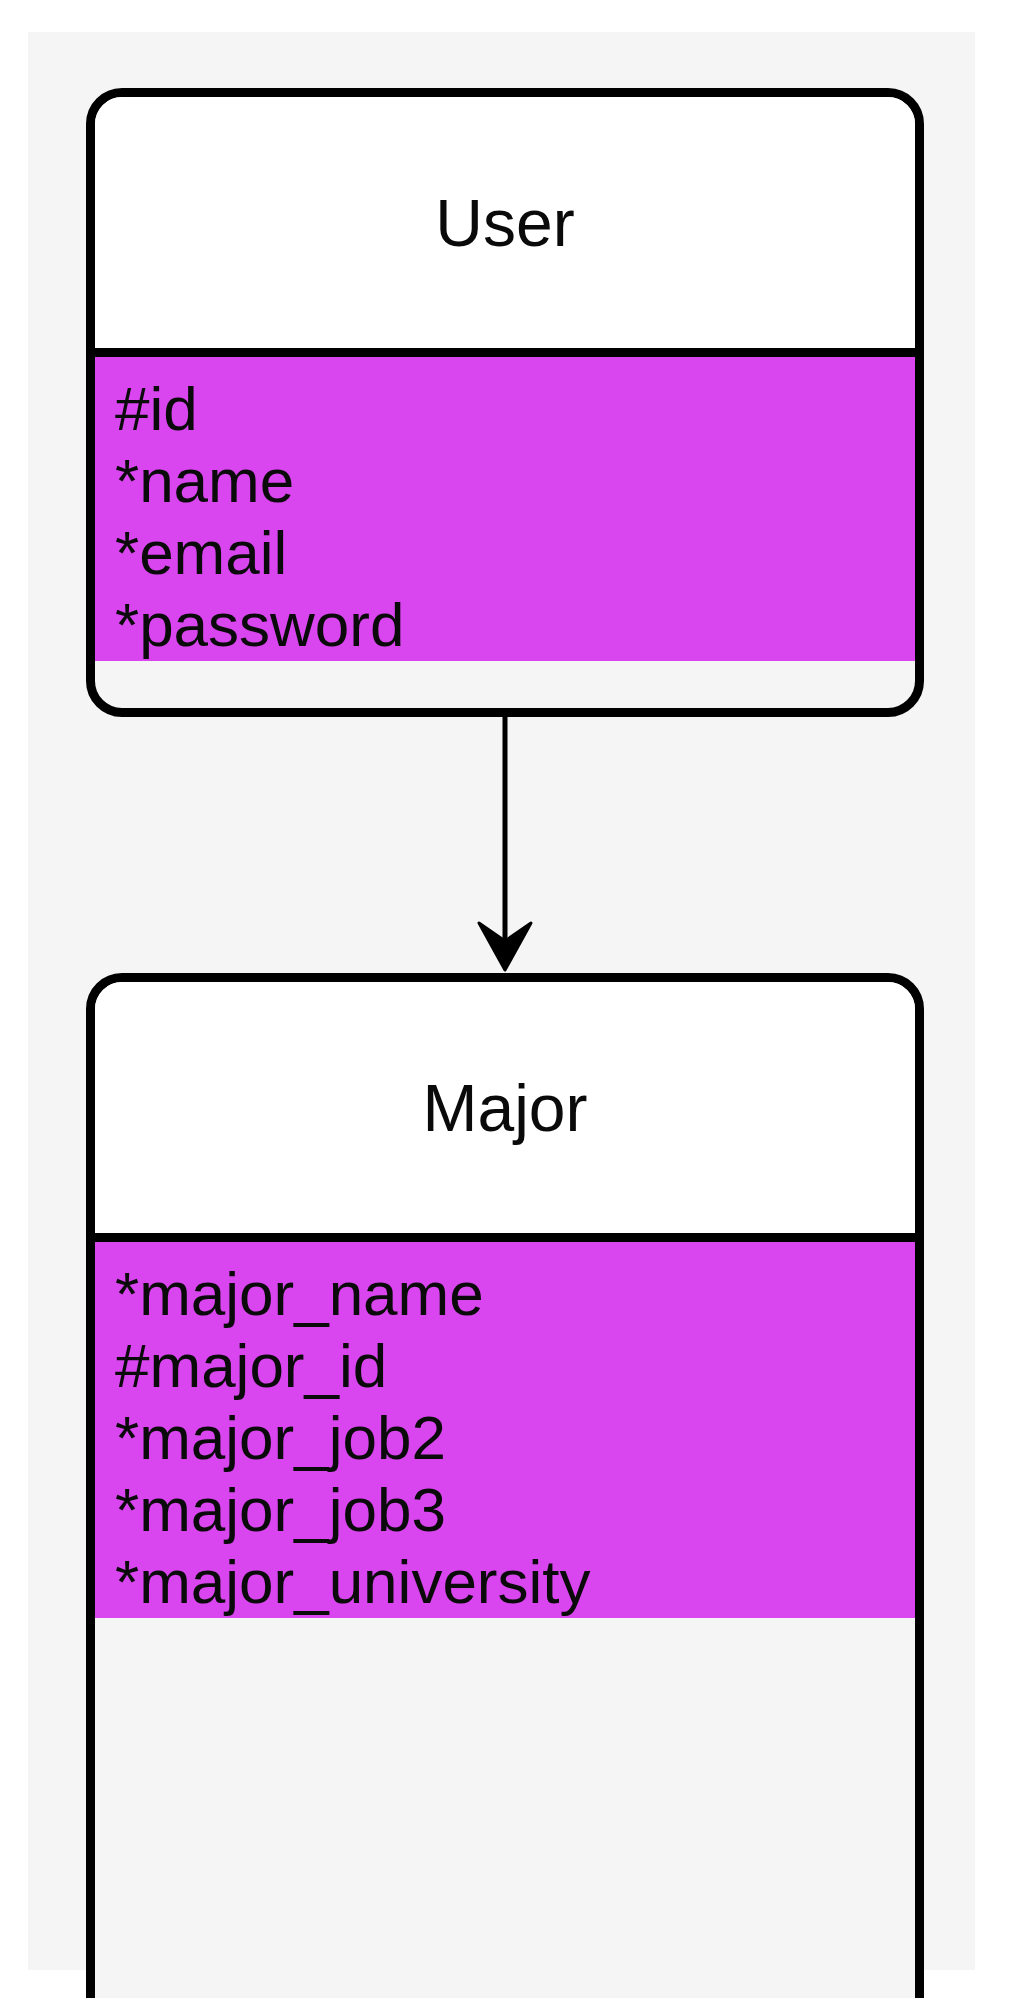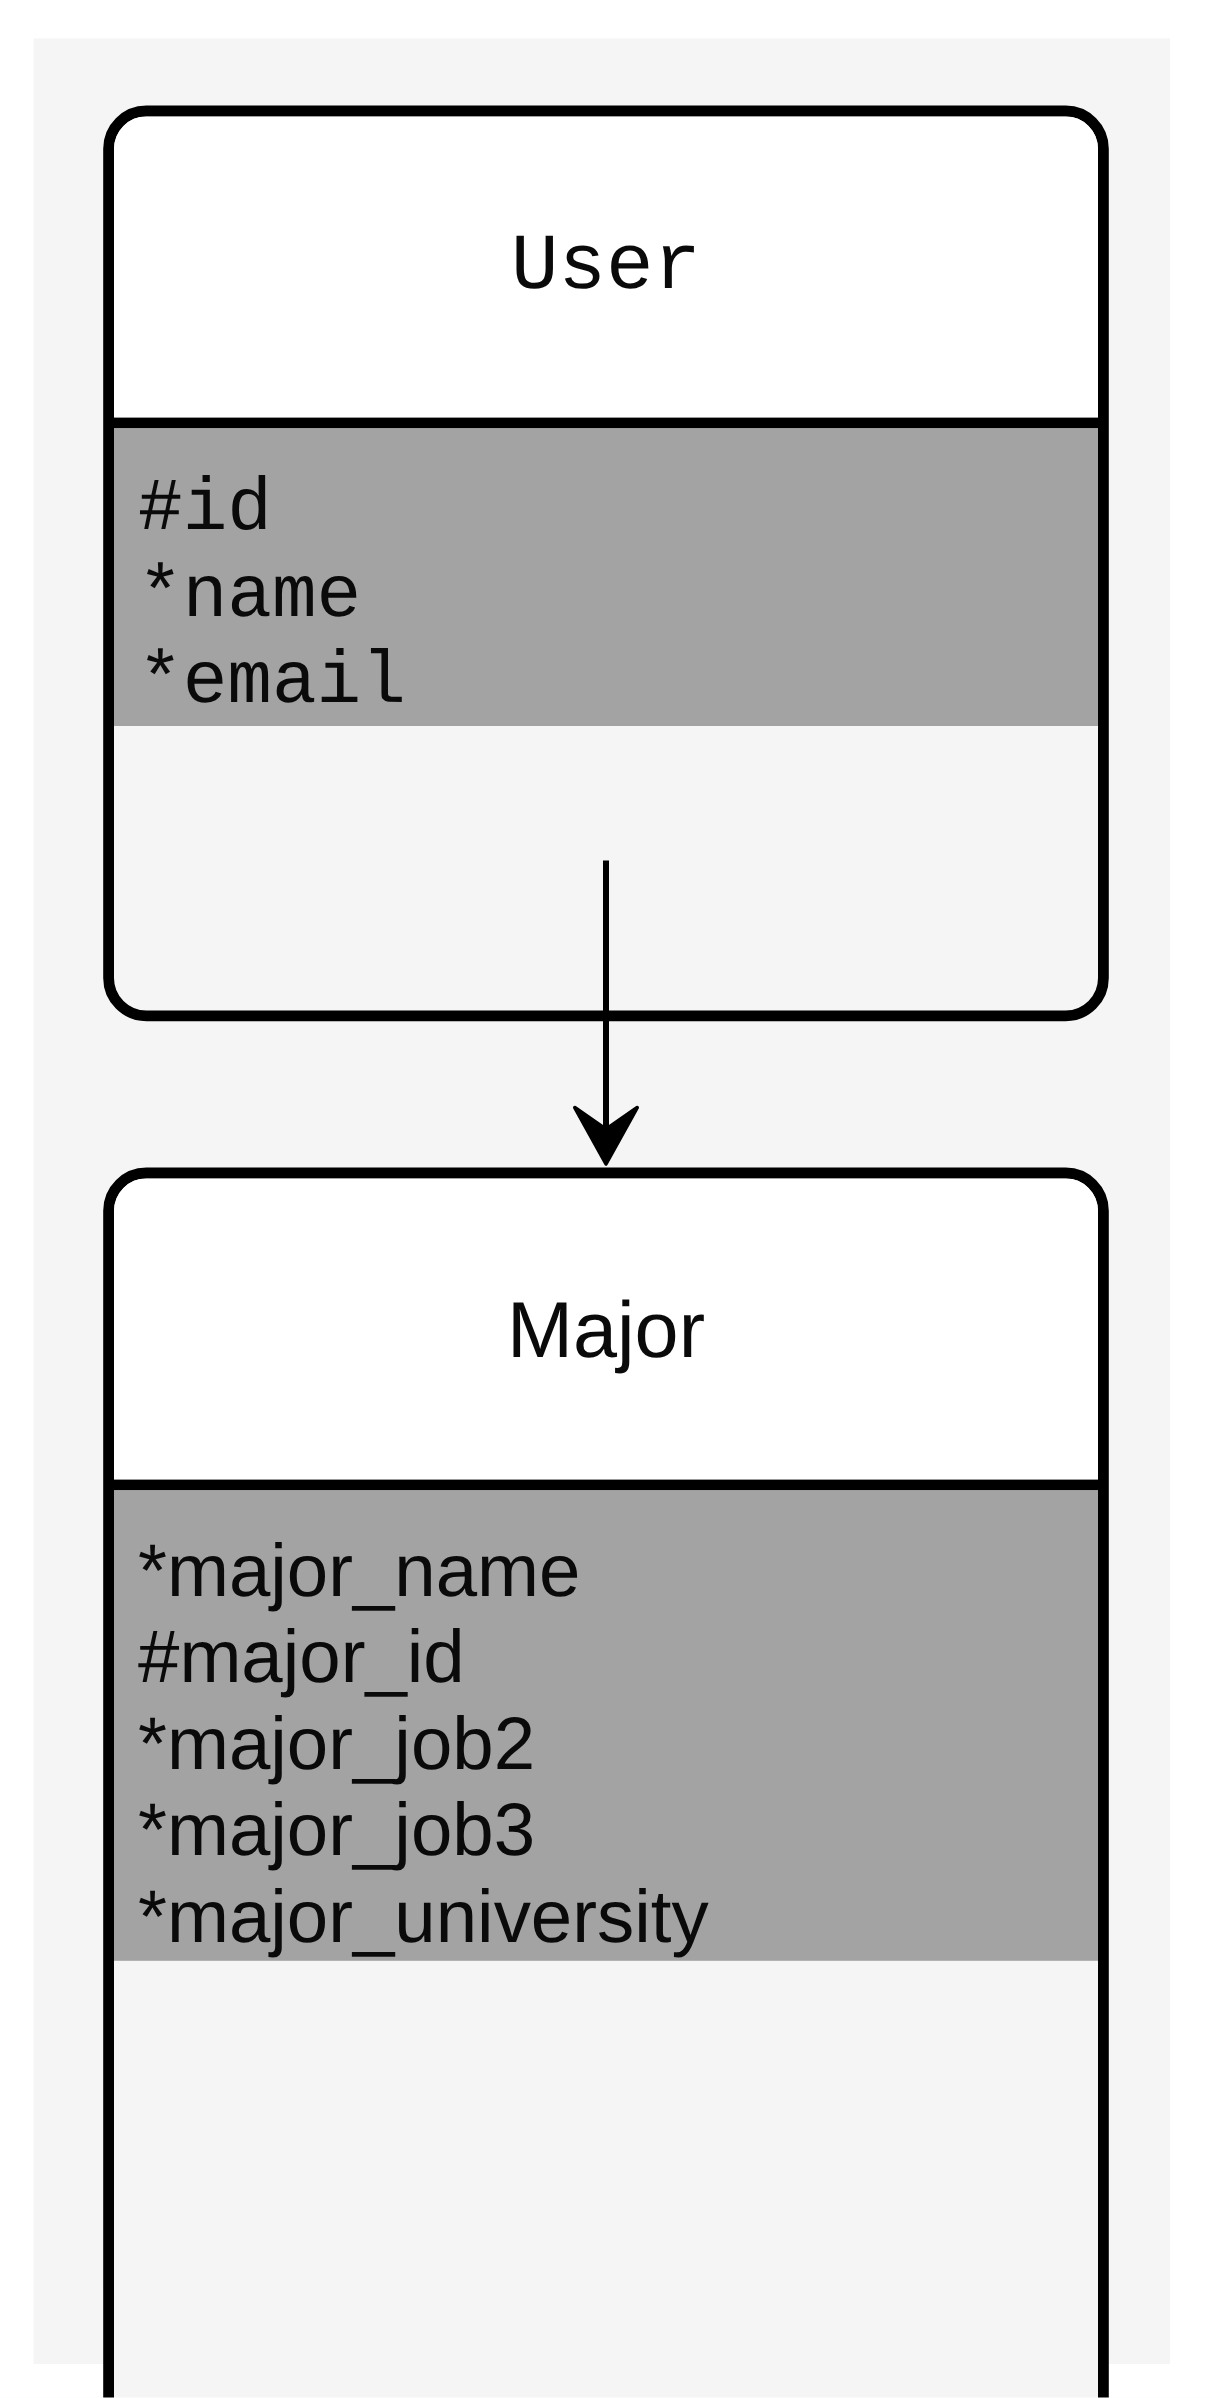--- a/index.html
+++ b/index.html
@@ -28,40 +28,40 @@
   .entity {
     position: absolute;
     left: 58px;
     width: 838px;
     box-sizing: border-box;
     border: 9px solid #000000;
     border-radius: 36px;
     overflow: hidden;
     background: #f5f5f5;
   }
-  .entity-user  { top: 56px;  height: 763px; font-family: Liberation Mono, monospace; }
+  .entity-user  { top: 56px;  height: 629px; }
   .entity-major { top: 941px; height: 1128px; }
   .entity-header {
     box-sizing: border-box;
     height: 260px;
     background: #ffffff;
     border-bottom: 9px solid #000000;
     display: flex;
     align-items: center;
     justify-content: center;
   }
   .entity-title {
     font-size: 66px;
     line-height: 1;
     color: #0a0a0a;
     white-space: nowrap;
   }
   .entity-body {
-    background: #a3a3a3;
-    padding: 32px 20px 0 20px;
+    background: #d946ef;
+    padding: 16px 20px 0 20px;
   }
   .field-row {
     font-size: 62px;
     line-height: 72px;
     color: #0a0a0a;
     white-space: nowrap;
   }
   .connector-svg {
     position: absolute;
     left: 0;
@@ -78,20 +78,21 @@
   <div class="canvas">
 
     <div class="entity entity-user">
       <div class="entity-header">
         <span class="entity-title">User</span>
       </div>
       <div class="entity-body">
         <div class="field-row">#id</div>
         <div class="field-row">*name</div>
         <div class="field-row">*email</div>
+        <div class="field-row">*password</div>
       </div>
     </div>
 
     <svg class="connector-svg" viewBox="0 0 947 1938">
       <line x1="477" y1="685" x2="477" y2="912" stroke="#000000" stroke-width="5"></line>
       <path d="M 477 938 L 451 891 L 477 909 L 503 891 Z" fill="#000000" stroke="#000000" stroke-width="3" stroke-linejoin="round"></path>
     </svg>
 
     <div class="entity entity-major">
       <div class="entity-header">

